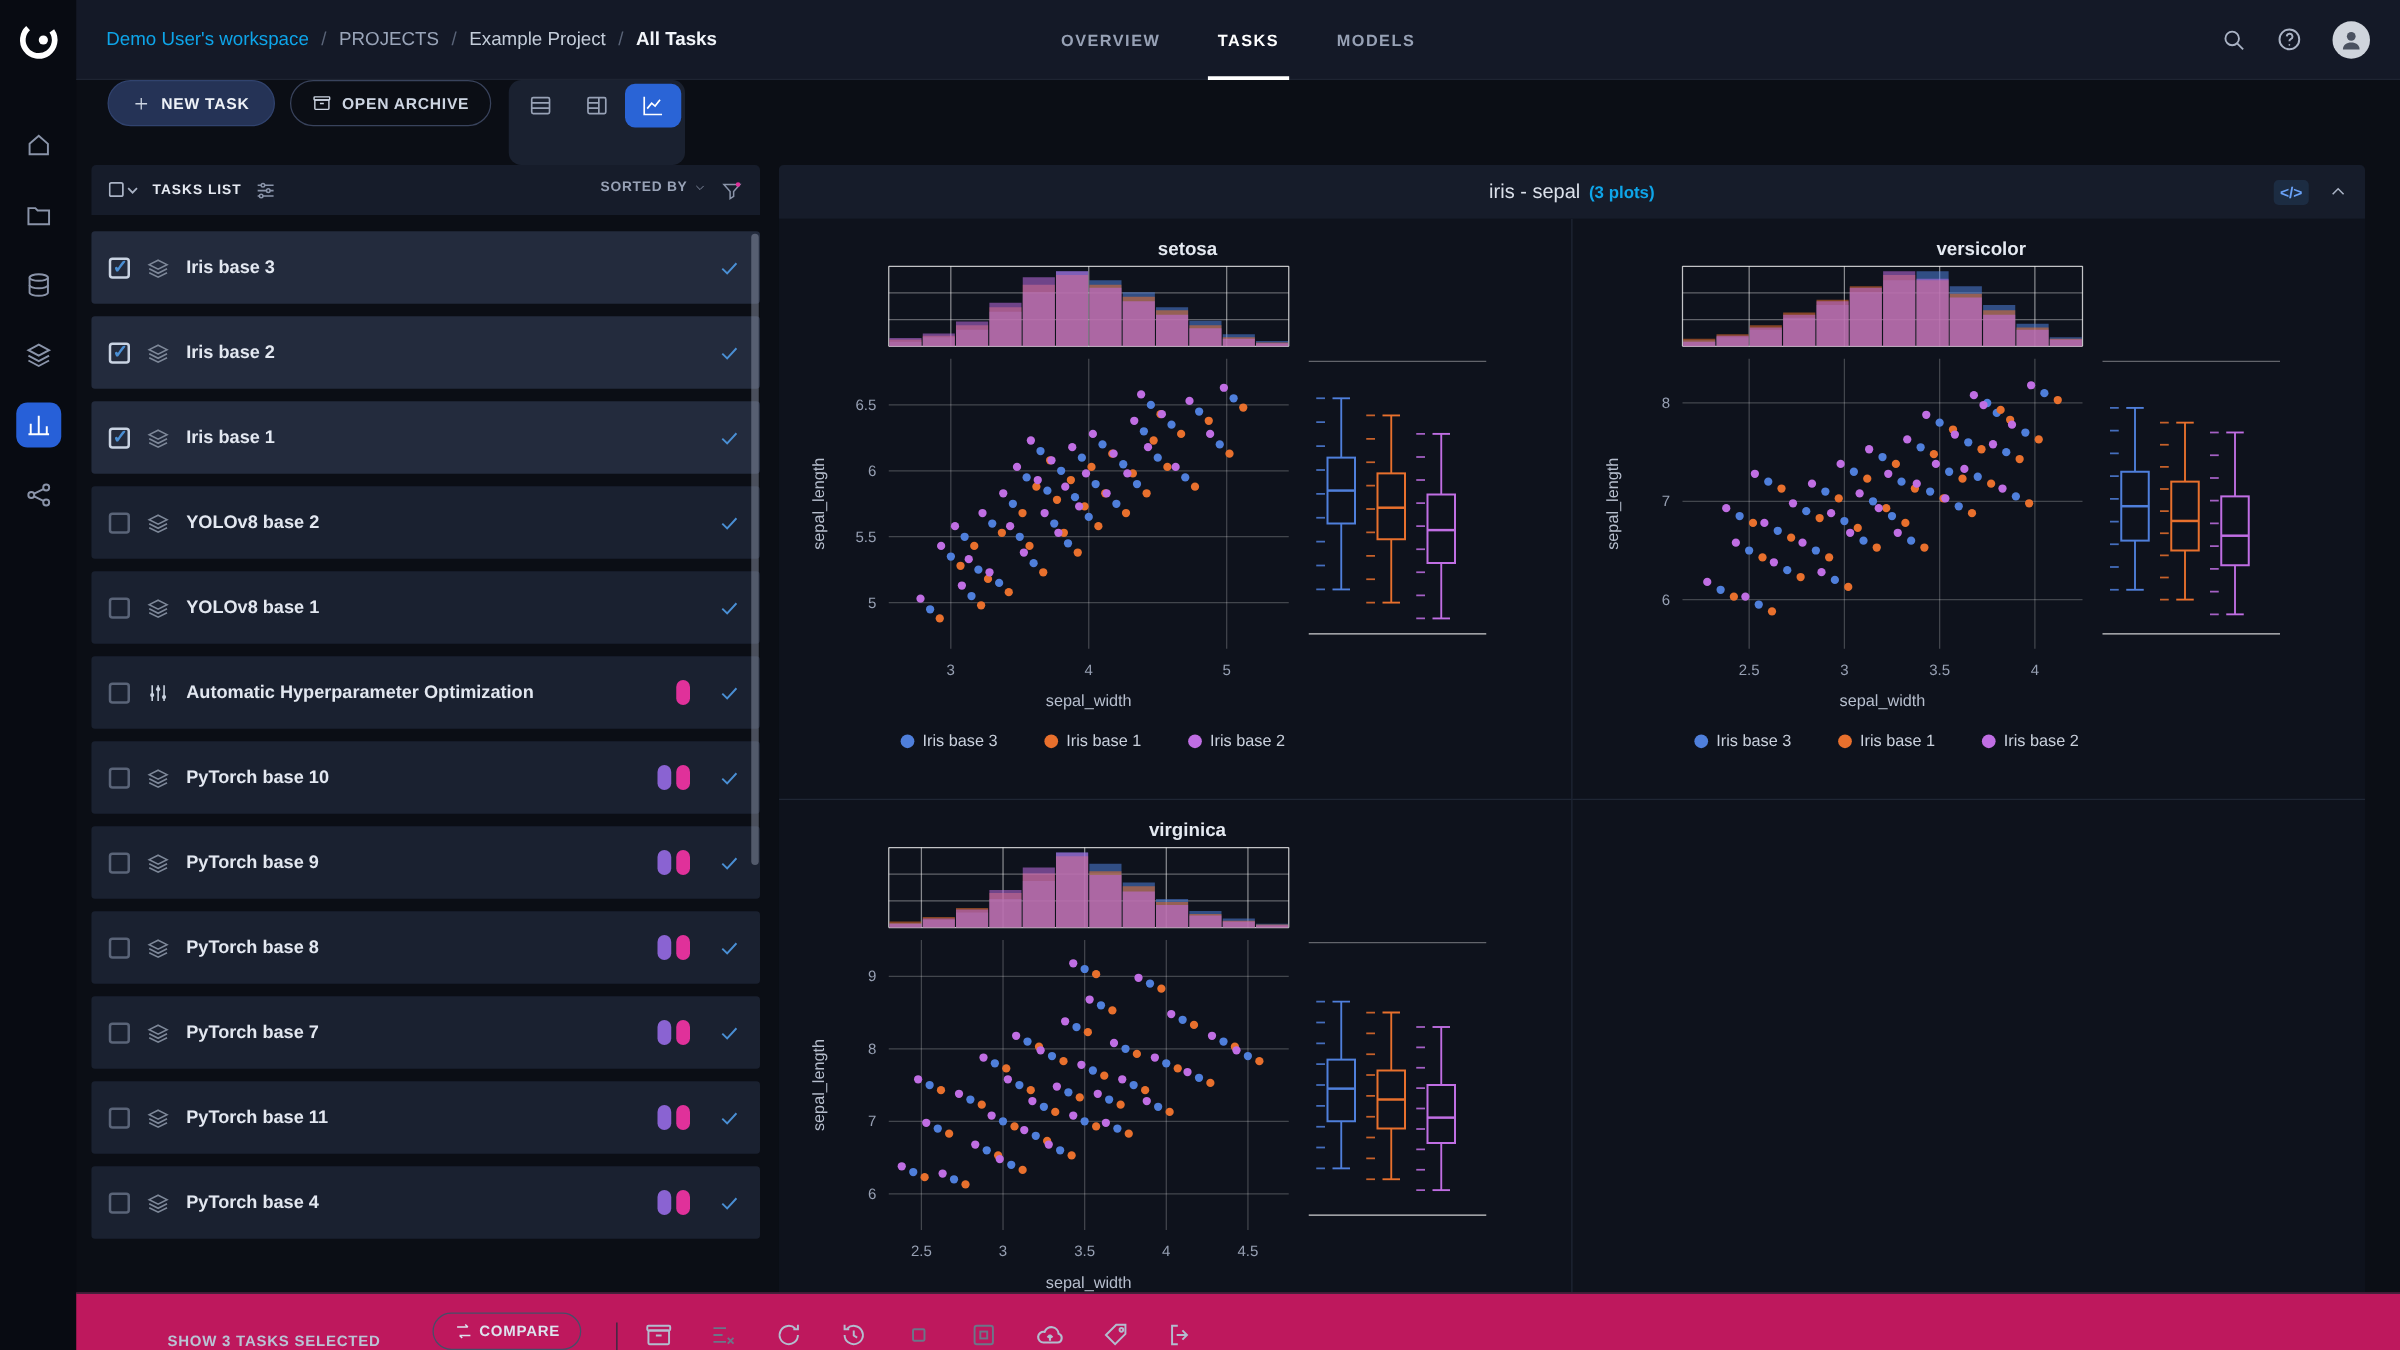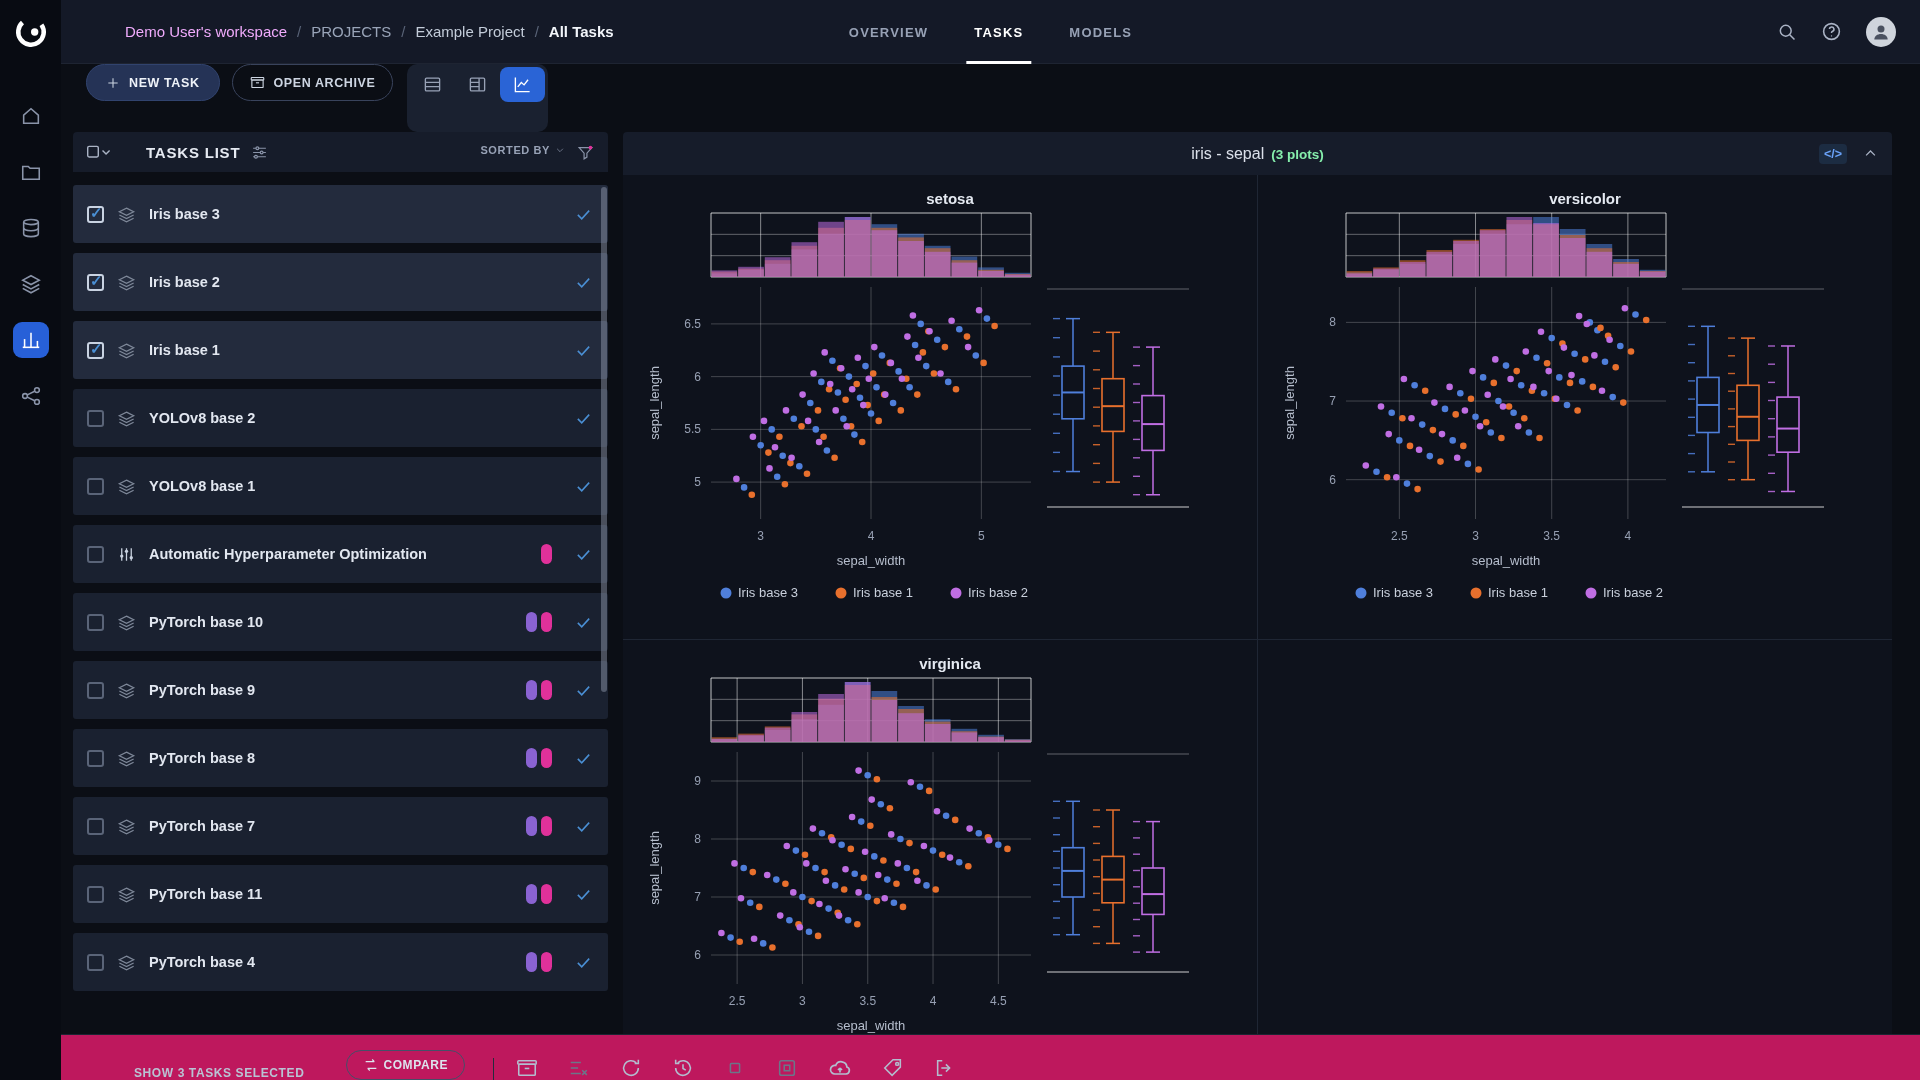--- a/index.html
+++ b/index.html
@@ -24,21 +24,21 @@
 
   
   .main { flex:1; display:flex; flex-direction:column; min-width:0; }
 
   
   .topbar {
     height:64px; flex:none; background:#141927; border-bottom:1px solid #1e2432;
     display:flex; align-items:center; padding:0 24px; position:relative;
   }
   .breadcrumb { display:flex; align-items:center; gap:10px; font-size:15px; white-space:nowrap; }
-  .bc-0 { color:#f0abfc; cursor:pointer;margin-left:40px; }
+  .bc-0 { color:#0ea5e9; cursor:pointer; }
   .bc-sep { color:#5a6478; }
   .bc-1 { color:#9aa5b9; cursor:pointer; }
   .bc-2 { color:#c3ccd9; cursor:pointer; }
   .bc-3 { color:#f2f5fa; font-weight:600; }
   .tabs { position:absolute; left:50%; transform:translateX(-50%); top:0; height:64px; display:flex; gap:46px; }
   .tab { position:relative; height:64px; display:flex; align-items:center; font-size:13px; letter-spacing:1.2px; color:#97a1b5; cursor:pointer; font-weight:600; }
   .tab.active { color:#ffffff; }
   .tab.active::after { content:""; position:absolute; left:-8px; right:-8px; bottom:0; height:3px; background:#ffffff; }
   .top-right { margin-left:auto; display:flex; align-items:center; gap:24px; }
   .icon-btn { display:grid; place-items:center; cursor:pointer; }
@@ -74,21 +74,21 @@
 
   
   .content { flex:1; display:flex; overflow:hidden; min-height:0; }
 
   
   .tasks-panel { width:535px; flex:none; margin:0 15px 0 12px; position:relative; overflow:hidden; }
   .list-header {
     height:40px; background:#161c2a; display:flex; align-items:center;
     padding:0 14px; gap:11px; margin-bottom:13px; border-radius:4px 4px 0 0;
   }
-  .list-title { font-size:15px; font-weight:700; letter-spacing:.8px; color:#e6eaf2;margin-left:24px; }
+  .list-title { font-size:11px; font-weight:700; letter-spacing:.8px; color:#e6eaf2; }
   .list-header svg { stroke:#8a94a9; fill:none; stroke-width:1.7; }
   .lh-right { margin-left:auto; display:flex; align-items:flex-start; gap:12px; }
   .sorted-by { font-size:11px; letter-spacing:.6px; color:#98a2b6; font-weight:600; display:flex; align-items:center; gap:5px; cursor:pointer; }
   .task-row {
     height:58px; margin-bottom:10px; background:#1a2130; border-radius:3px;
     display:flex; align-items:center; padding:0 16px 0 14px; gap:13px; cursor:pointer;
   }
   .task-row.checked { background:#232b3d; }
   .cb { width:17px; height:17px; border:2px solid #5a6478; border-radius:3px; position:relative; flex:none; }
   .task-row.checked .cb { border-color:#c9d3e2; }
@@ -111,21 +111,21 @@
   }
 
   
   .plots-panel { flex:1; margin-right:28px; display:flex; flex-direction:column; overflow:hidden; min-width:0; }
   .plots-header {
     height:43px; flex:none; background:#161c2a; border-radius:4px 4px 0 0;
     position:relative; display:flex; align-items:center;
   }
   .plots-title-wrap { position:absolute; left:50%; transform:translateX(-50%); display:flex; align-items:baseline; gap:7px; white-space:nowrap; }
   .plots-title { font-size:16px; color:#dbe0ea; font-weight:400; }
-  .plots-count { font-size:13.5px; color:#86efac; font-weight:700; }
+  .plots-count { font-size:13.5px; color:#0ea5e9; font-weight:700; }
   .ph-icons { margin-left:auto; display:flex; align-items:center; gap:16px; padding-right:14px; }
   .embed-chip { font-size:12.5px; font-weight:700; color:#6aa2f8; background:rgba(74,143,212,.14); border-radius:4px; padding:3px 5px; cursor:pointer; }
   .ph-icons svg { stroke:#aab3c5; fill:none; stroke-width:2; }
   .panel-body { flex:1; background:#0e121c; overflow:hidden; }
   .plots-grid { display:grid; grid-template-columns:1fr 1fr; }
   .sp-cell { height:465px; padding:12px 0 0 10px; }
   .sp-cell.br { border-right:1px solid #1f2634; }
   .sp-cell.bb { border-bottom:1px solid #1f2634; }
   .sp-cell svg text { font-family:"Liberation Sans", sans-serif; }
 

